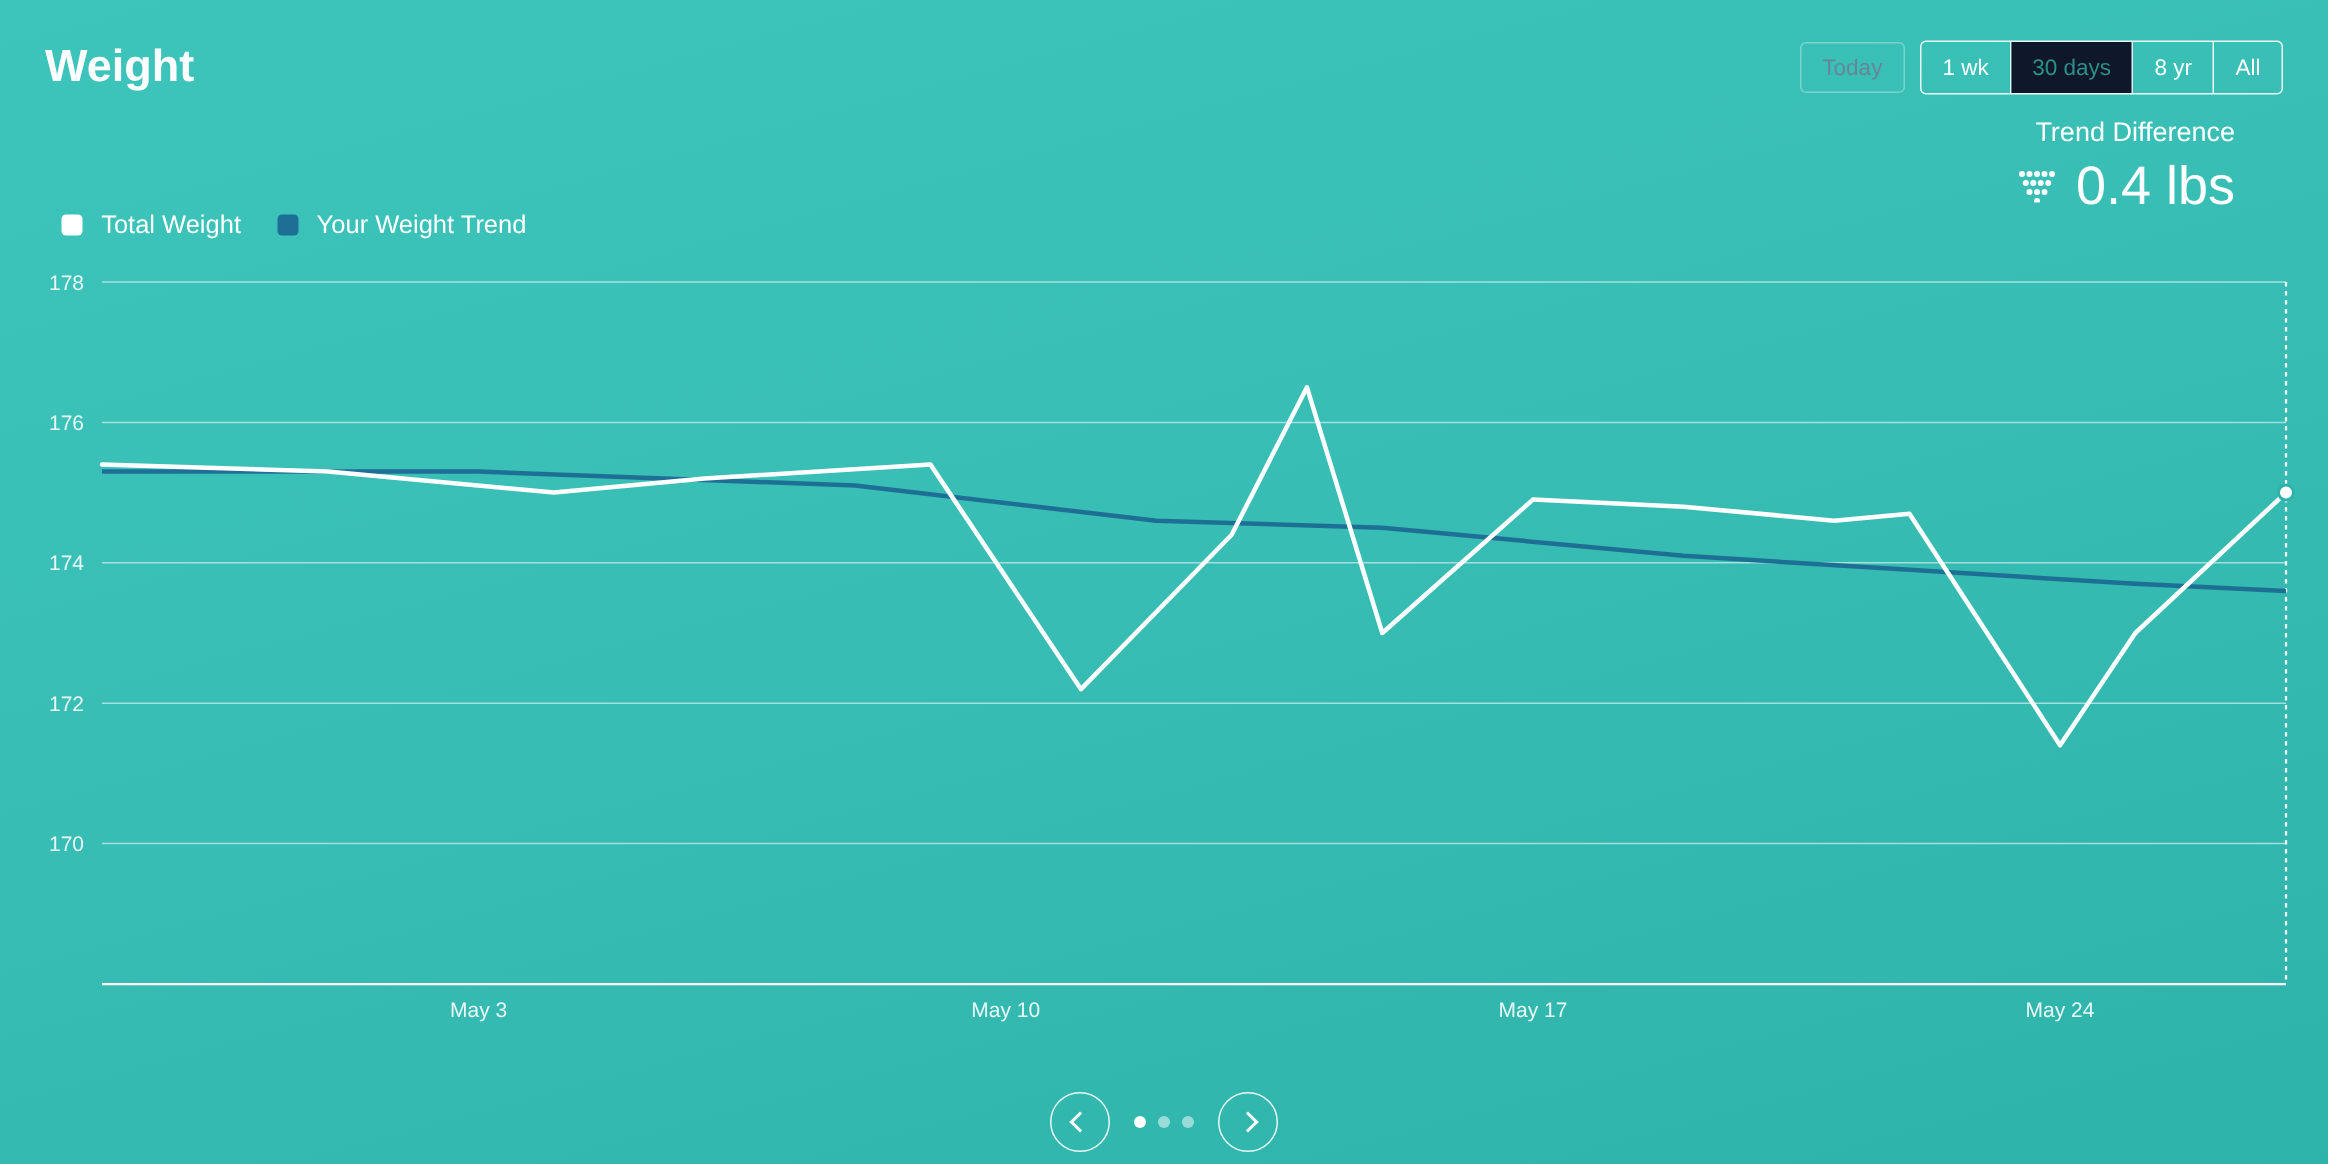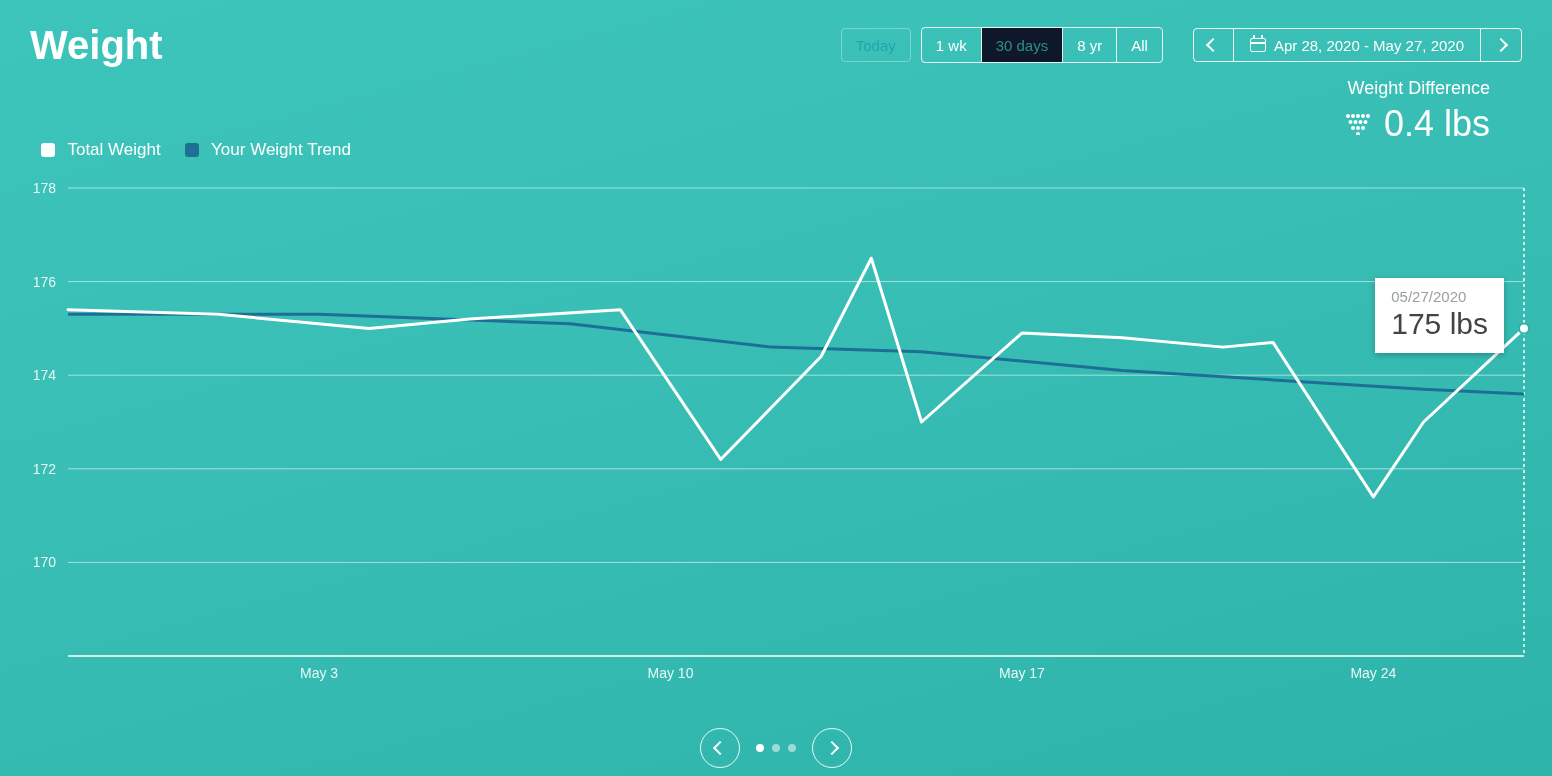--- a/index.html
+++ b/index.html
@@ -12,36 +12,36 @@
   }
 
   
   .header {
     display: flex;
     align-items: center;
     padding: 20px 30px 0 30px;
     height: 70px;
   }
   .title {
-    font-size: 40px;
+    font-size: 30px;
     font-weight: 600;
     flex: 0 0 auto;
   }
   .header-spacer { flex: 1 1 auto; }
 
   .btn {
     border: 1.5px solid rgba(255,255,255,.9);
     border-radius: 4px;
     height: 34px;
     padding: 0 14px;
     display: inline-flex;
     align-items: center;
     justify-content: center;
     font-size: 15px;
-    color: #0369a1;
+    color: #be185d;
     background: transparent;
     cursor: pointer;
     white-space: nowrap;
   }
   .btn.disabled { opacity: .35; cursor: default; }
 
   .seg-group {
     display: inline-flex;
     border: 1.5px solid rgba(255,255,255,.9);
     border-radius: 4px;
@@ -165,36 +165,24 @@
 
   <div class="btn disabled">Today</div>
 
   <div class="seg-group">
     <div class="seg">1 wk</div>
     <div class="seg active">30 days</div>
     <div class="seg">8 yr</div>
     <div class="seg">All</div>
   </div>
 
-  <div class="date-nav">
-    <div class="arrow">
-        <span class="chev left"></span>
-      </div>
-    <div class="range">
-      <span class="cal-icon"></span>
-      <span>Apr 28, 2020 - May 27, 2020</span>
-    </div>
-    <div class="arrow">
-        <span class="chev right"></span>
-      </div>
-  </div>
 </div>
 
 <div class="diff">
-  <div class="diff-label">Weight Difference</div>
+  <div class="diff-label">Trend Difference</div>
   <div class="diff-row">
     <span class="diff-icon">
       <svg width="28" height="22" viewBox="0 0 28 22">
         <g fill="#fff">
             <circle cx="4" cy="3" r="2"></circle>
             <circle cx="9" cy="3" r="2"></circle>
             <circle cx="14" cy="3" r="2"></circle>
             <circle cx="19" cy="3" r="2"></circle>
             <circle cx="24" cy="3" r="2"></circle>
         <circle cx="6.5" cy="9" r="2"></circle>
@@ -238,24 +226,20 @@
       <line x1="50" y1="476" x2="1506" y2="476" class="axis-line"></line>
       <text x="301.0344827586207" y="498" text-anchor="middle" fill="#e9f8f6" font-size="14">May 3</text>
       <text x="652.4827586206897" y="498" text-anchor="middle" fill="#e9f8f6" font-size="14">May 10</text>
       <text x="1003.9310344827586" y="498" text-anchor="middle" fill="#e9f8f6" font-size="14">May 17</text>
       <text x="1355.3793103448277" y="498" text-anchor="middle" fill="#e9f8f6" font-size="14">May 24</text>
       <line x1="1506" y1="8" x2="1506" y2="476" class="goal-line"></line>
       <path d="M50 134.35999999999945 L301.0344827586207 134.35999999999945 L552.0689655172414 143.72000000000028 L752.8965517241379 167.12000000000026 L903.5172413793102 171.79999999999998 L1104.344827586207 190.52000000000027 L1254.9655172413793 199.87999999999974 L1405.5862068965516 209.24000000000055 L1506 213.92000000000027" class="series-trend" stroke="#1e6f96"></path>
       <path d="M50 129.67999999999975 L200.6206896551724 134.35999999999945 L351.2413793103448 148.4 L451.6551724137931 139.04000000000053 L602.2758620689655 129.67999999999975 L702.6896551724138 279.44000000000057 L803.1034482758621 176.47999999999973 L853.3103448275862 78.2 L903.5172413793102 242 L1003.9310344827586 153.07999999999973 L1104.344827586207 157.75999999999945 L1204.7586206896551 167.12000000000026 L1254.9655172413793 162.44000000000054 L1355.3793103448277 316.87999999999977 L1405.5862068965516 242 L1506 148.4" class="series-weight"></path>
       <circle cx="1506" cy="148.4" r="5" class="dot"></circle>
     </svg>
-  <div class="tooltip" id="tooltip" style="right: 20px; left: auto; top: 98.4px;">
-    <div class="tt-date">05/27/2020</div>
-    <div class="tt-val">175 lbs</div>
-  </div>
 </div>
 
 <div class="pager">
   <div class="pbtn">
       <span class="chev left"></span>
     </div>
   <div class="dots" id="pager-dots">
       <span class="dot-p active"></span>
       <span class="dot-p"></span>
       <span class="dot-p"></span>

